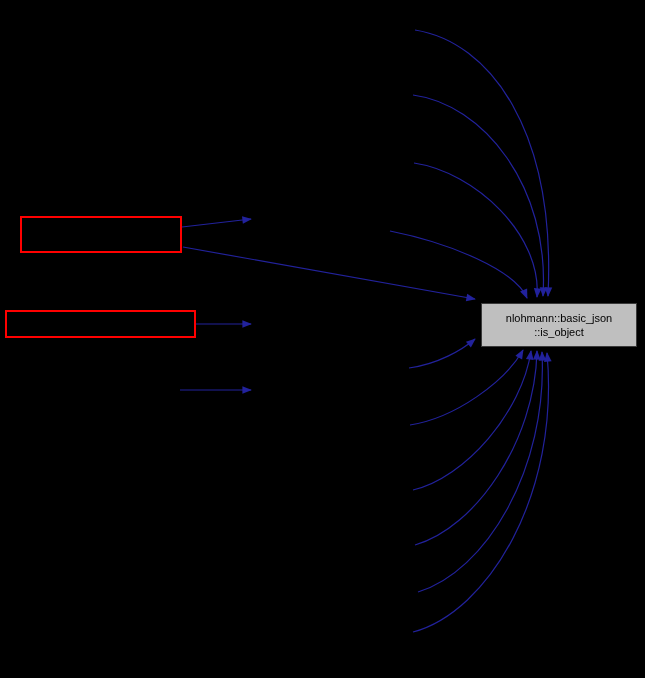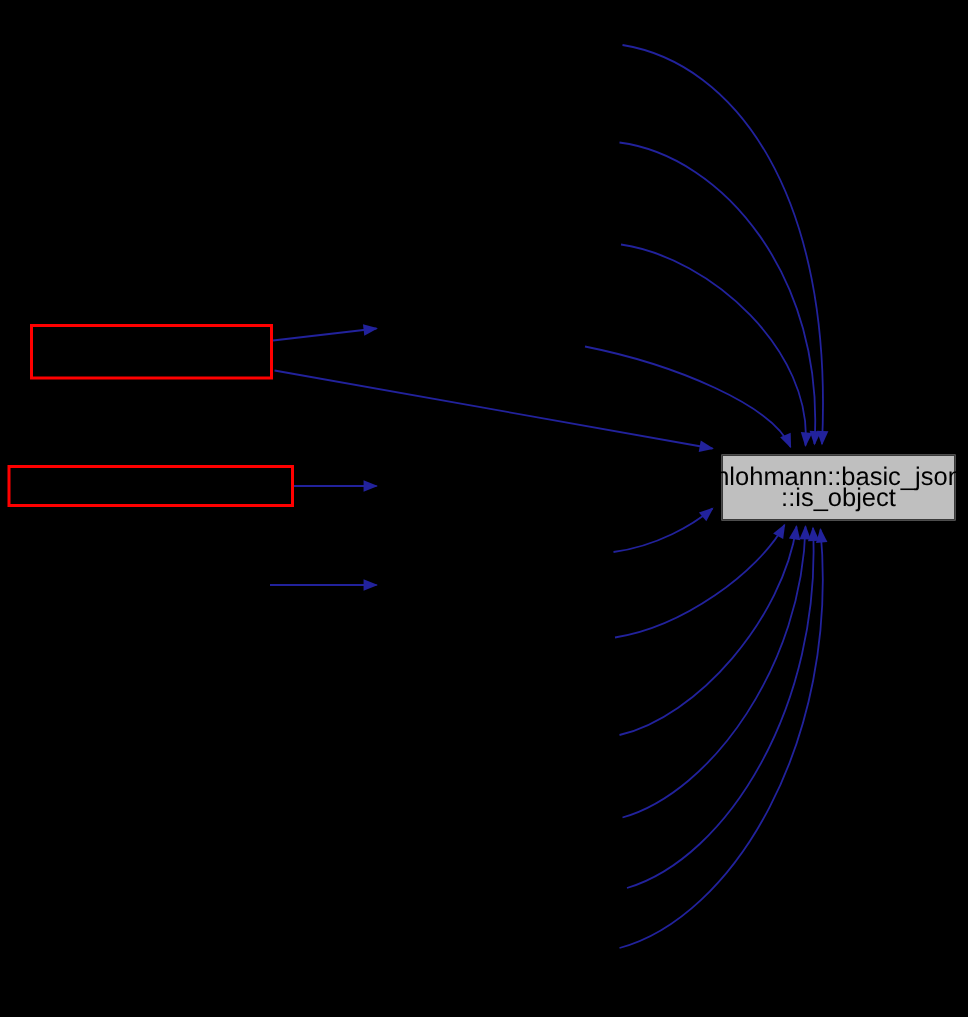--- a/index.html
+++ b/index.html
@@ -28,21 +28,21 @@
   .target-node {
     position: absolute;
     box-sizing: border-box;
     border: 1px solid #3a3a3a;
     background: #bfbfbf;
     color: #000000;
     display: flex;
     flex-direction: column;
     align-items: center;
     justify-content: center;
-    font-size: 17px;
+    font-size: 11px;
     line-height: 14px;
     text-align: center;
     cursor: pointer;
   }
 </style>
 </head>
 <body style="background: rgb(0, 0, 0);">
 
 <div class="canvas" id="canvas" style="background: rgb(0, 0, 0);">
   <svg id="edges" width="645" height="678" viewBox="0 0 645 678">

